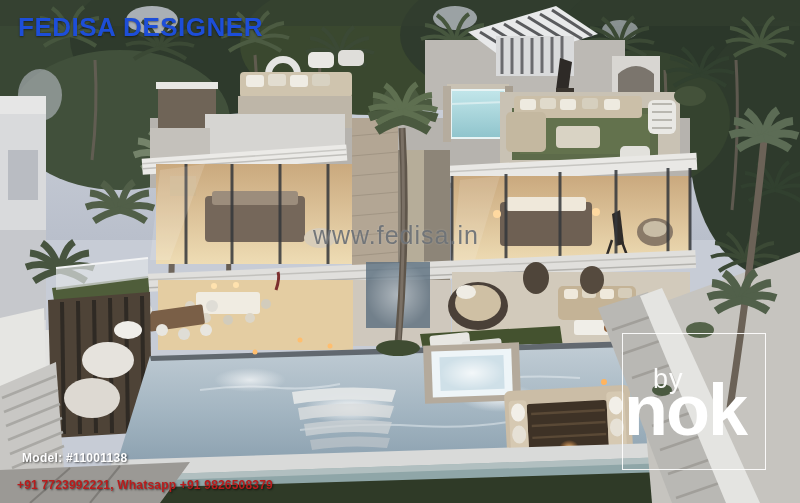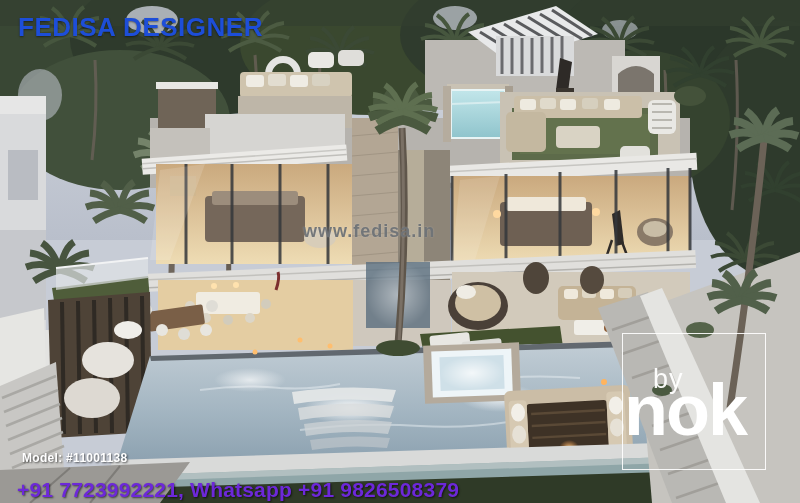--- a/index.html
+++ b/index.html
@@ -8,30 +8,30 @@
     font-family:"Liberation Sans","DejaVu Sans",sans-serif;
     background:#c7ccd6;
   }
   .stage svg{position:absolute;left:0;top:0;display:block;}
   .overlay{position:absolute;white-space:nowrap;}
   .brand{
     left:18px;top:12px;font-size:26px;font-weight:bold;letter-spacing:.5px;
     color:#1d4ed8;text-shadow:0 1px 2px rgba(0,0,0,.45);
   }
   .watermark{
-    left:303px;top:221px;font-size:18px;font-weight:bold;letter-spacing:1px;
+    left:313px;top:221px;font-size:25px;font-weight:normal;letter-spacing:1px;
     color:rgba(110,114,118,.95);text-shadow:0 0 2px rgba(255,255,255,.25);
   }
   .model{
     left:22px;top:451px;font-size:12px;font-weight:bold;letter-spacing:.3px;
     color:#ffffff;text-shadow:1px 1px 2px rgba(0,0,0,.6);
   }
   .contact{
-    left:17px;top:478px;font-size:21px;font-weight:bold;letter-spacing:.2px;
-    color:#6d28d9;text-shadow:1px 1px 2px rgba(0,0,0,.6);
+    left:17px;top:478px;font-size:12px;font-weight:bold;letter-spacing:.2px;
+    color:#b91c1c;text-shadow:1px 1px 2px rgba(0,0,0,.6);
   }
   .bynok{
     left:622px;top:333px;width:144px;height:137px;
     border:1.5px solid rgba(255,255,255,.9);box-sizing:border-box;
   }
   .bynok .by{
     position:absolute;left:30px;top:30px;font-size:27px;font-weight:300;
     color:rgba(255,255,255,.95);letter-spacing:1px;
   }
   .bynok .nok{

